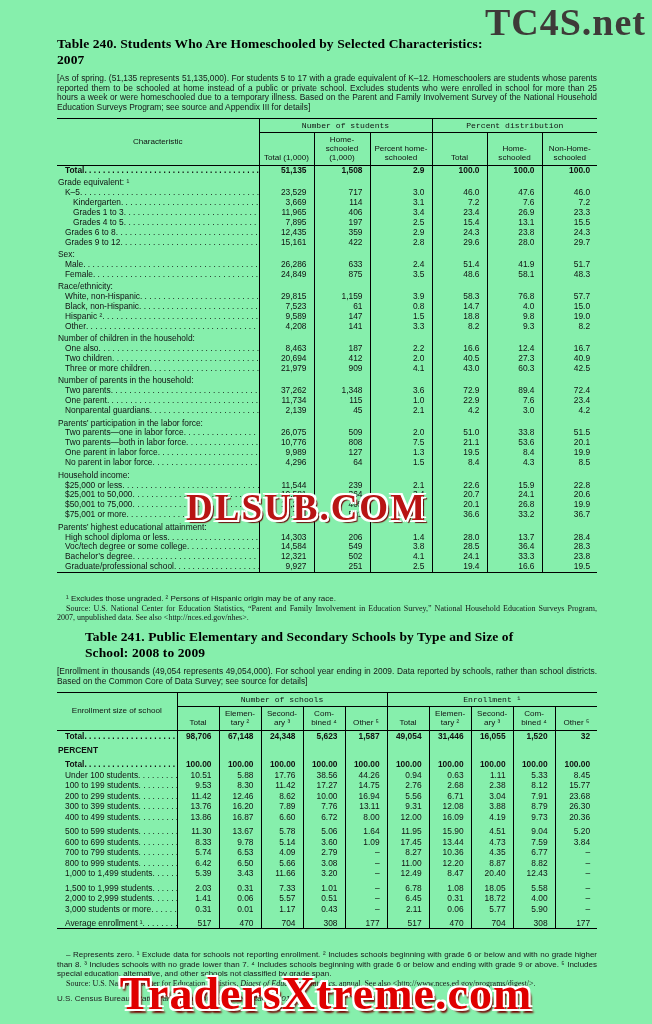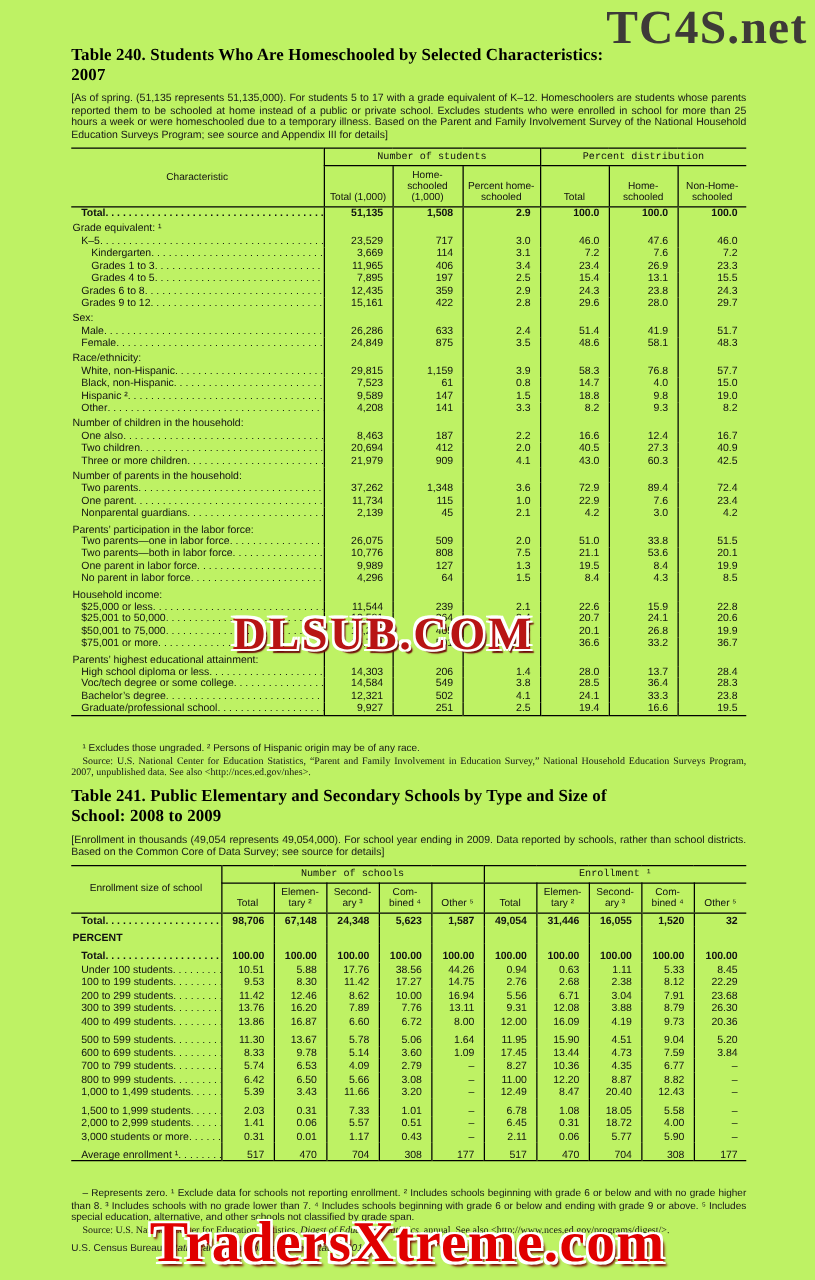--- a/index.html
+++ b/index.html
@@ -1,23 +1,23 @@
 <!DOCTYPE html>
 <html style="--wm-gray: #3e3a38; --wm-red: #b81414; --wm-red2: #e00000;"><head>
 <meta charset="utf-8">
 <style>
   *{box-sizing:border-box;margin:0;padding:0;}
   html,body{margin:0;padding:0;background:#ffffff;}
-  .page{width:652px;height:1024px;background:#bef264;position:relative;overflow:hidden;
+  .page{width:652px;height:1024px;background:#86efac;position:relative;overflow:hidden;
         font-family:"Liberation Sans",sans-serif;color:#111;padding-left:32px;}
   .content{position:absolute;left:57px;top:36px;width:540px;}
 
   .ttl{font-family:"Liberation Serif",serif;font-weight:bold;font-size:13.5px;line-height:15.5px;
        white-space:pre-line;margin-bottom:7px;letter-spacing:.1px;color:#000;}
-  .ttl.mt{margin-top:7px;}
+  .ttl.mt{margin-top:7px;margin-left:28px;}
   .headnote{font-size:8.4px;line-height:9.7px;margin-bottom:5px;color:#161616;text-align:justify;}
 
   table.stat{border-collapse:collapse;table-layout:fixed;width:540px;
              border-top:1.4px solid #000;border-bottom:1px solid #000;}
   .stat th{font-weight:normal;font-size:8.1px;line-height:9px;text-align:center;
            vertical-align:bottom;padding:2px 1px 3px;border-left:1px solid #000;}
   .stat th.stubhead{vertical-align:middle;border-left:none;border-bottom:1px solid #000;}
   .stat th.grouphead{border-bottom:1px solid #000;vertical-align:middle;padding:2px 0;font-family:Liberation Mono, monospace;}
   .stat th.colhead{border-bottom:1px solid #000;}
   .stat td{font-size:8.4px;line-height:9.9px;vertical-align:bottom;}
@@ -755,21 +755,21 @@
             </td>
             <td class="num">9.53</td>
             <td class="num">8.30</td>
             <td class="num">11.42</td>
             <td class="num">17.27</td>
             <td class="num">14.75</td>
             <td class="num">2.76</td>
             <td class="num">2.68</td>
             <td class="num">2.38</td>
             <td class="num">8.12</td>
-            <td class="num">22.29</td>
+            <td class="num">15.77</td>
           </tr>
           <tr>
             <td class="stub ind1">
               <div class="stub-flex">
                 <span class="lbl">200 to 299 students</span>
                 <span class="dots"></span>
               </div>
             </td>
             <td class="num">11.42</td>
             <td class="num">12.46</td>

